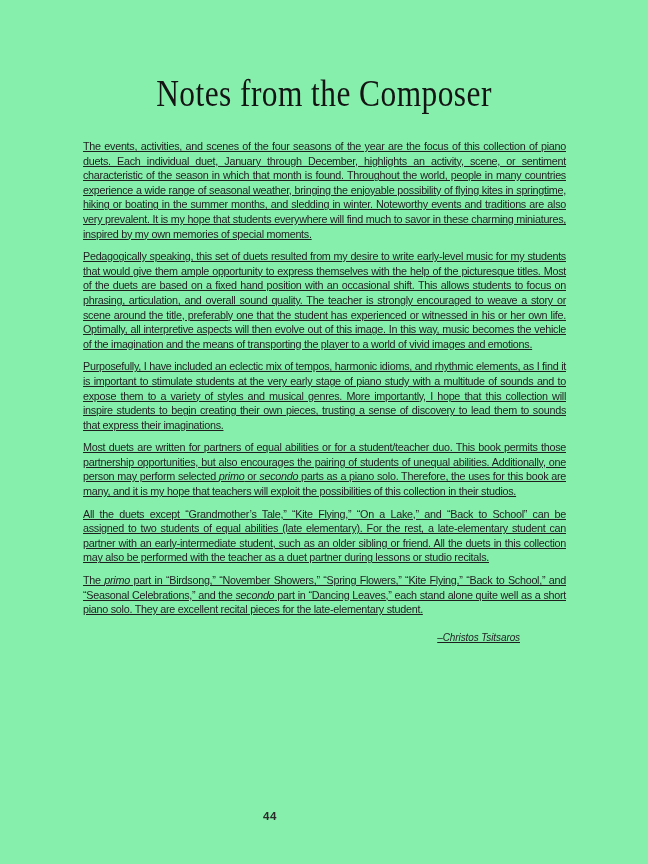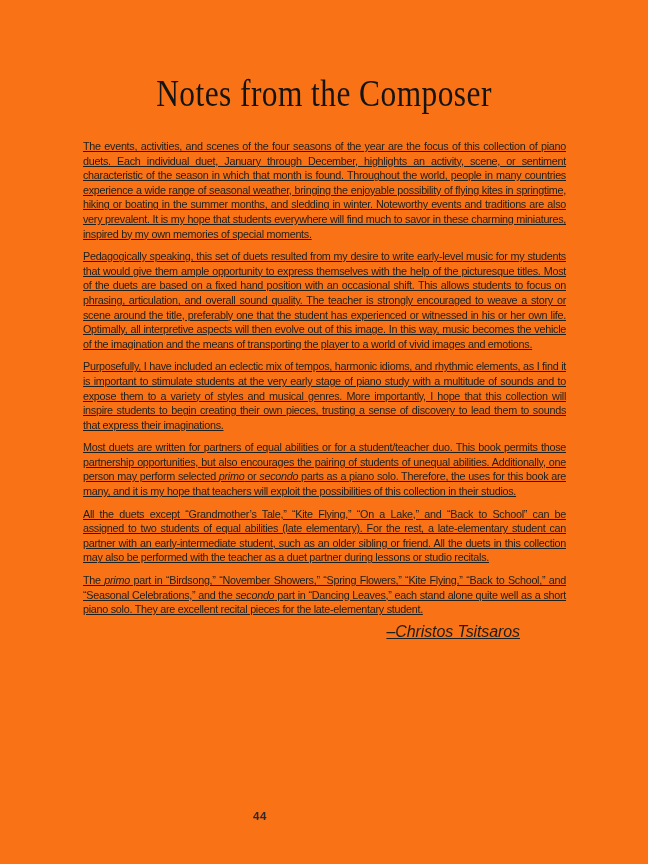--- a/index.html
+++ b/index.html
@@ -4,21 +4,21 @@
 <style>
   html, body { margin: 0; padding: 0; }
   body {
     width: 648px; height: 864px;
     background: #ffffff;
     font-family: "Liberation Sans", sans-serif;
   }
   .page {
     position: relative;
     width: 648px; height: 864px;
-    background: #f97316;
+    background: #86efac;
     color: #1e1e1e;
     overflow: hidden;
   }
   .title {
     position: absolute;
     top: 74px; left: 0;
     width: 648px;
     margin: 0;
     text-align: center;
     font-family: "Liberation Serif", serif;
@@ -37,30 +37,30 @@
     font-size: 10.8px;
     line-height: 14.6px;
     letter-spacing: -0.28px;
     text-align: justify;
     color: #1e1e1e;
     text-decoration: underline;
   }
   .para { margin: 0 0 8px 0; }
   .it { font-style: italic; }
   .signature-row {
-    margin: 8px 0 0 0;
+    margin: 14px 0 0 0;
     padding-right: 46px;
     text-align: right;
     font-style: italic;
-    font-size: 16px;
+    font-size: 10px;
     letter-spacing: -0.1px;
   }
   .folio {
     position: absolute;
-    top: 810px; left: 0;
+    top: 810px; left: 10px;
     width: 520px;
     text-align: center;
     font-size: 11.5px;
     font-weight: bold;
     letter-spacing: 0.5px;
     color: #2a2a2a;
   }
 </style>
 </head>
 <body>

